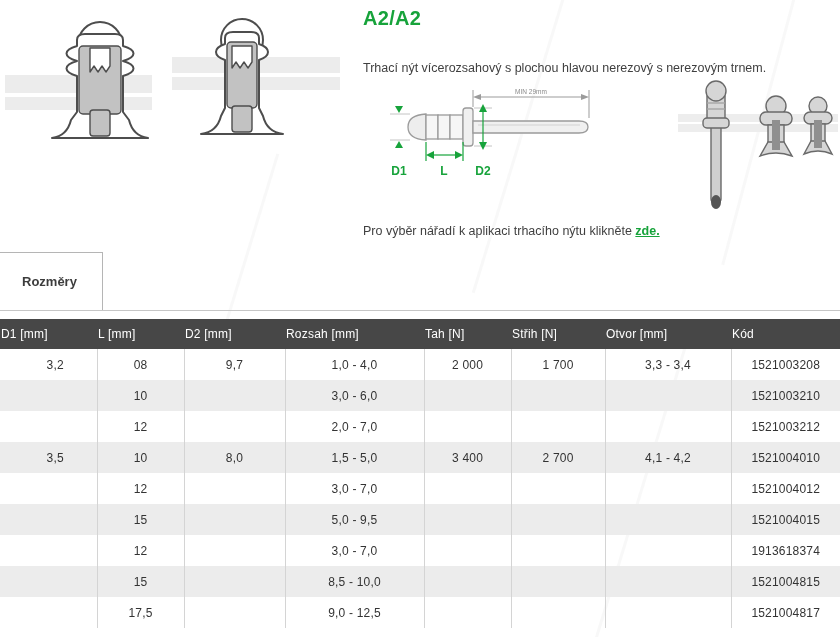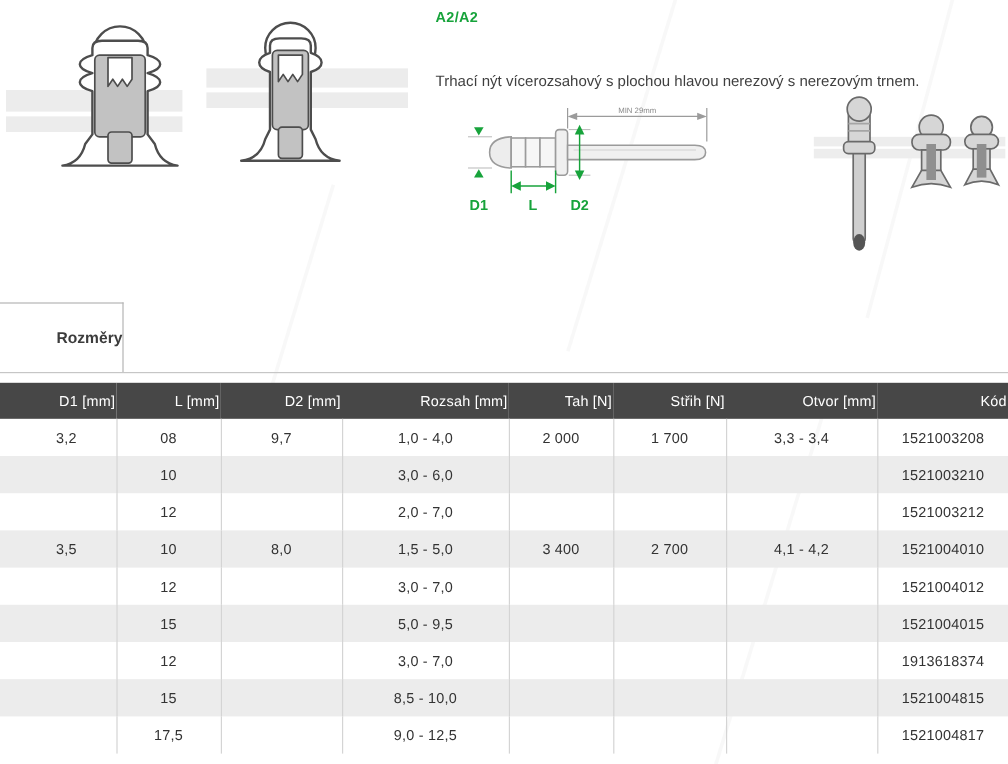--- a/index.html
+++ b/index.html
@@ -21,47 +21,47 @@
   .s2{left:760px;top:-30px;height:300px;transform:rotate(15deg);}
   .s3{left:250px;top:150px;height:180px;transform:rotate(17deg);}
   .s4{left:640px;top:330px;height:320px;transform:rotate(17deg);}
 
   .illu-left{position:absolute;left:5px;top:4px;z-index:1;}
   .illu-right{position:absolute;left:678px;top:80px;z-index:1;}
   .diagram{position:absolute;left:360px;top:82px;z-index:1;}
 
   .product-title{
     position:absolute;left:363px;top:7px;z-index:1;
-    font-size:12px;font-weight:700;color:var(--accent);letter-spacing:.3px;
+    font-size:20px;font-weight:700;color:var(--accent);letter-spacing:.3px;
   }
   .product-desc{
     position:absolute;left:363px;top:61px;z-index:1;
     font-size:12.5px;color:#3f3f3f;white-space:nowrap;
   }
   .tools-note{
     position:absolute;left:363px;top:224px;z-index:1;
     font-size:12.5px;color:#3f3f3f;white-space:nowrap;
   }
   .tools-note a{color:var(--accent);font-weight:700;text-decoration:underline;cursor:pointer;}
 
   .tab{
     position:absolute;left:0;top:252px;width:103px;height:58px;z-index:1;
     box-sizing:border-box;border-top:1px solid var(--tab-border);border-right:1px solid var(--tab-border);
     background:#fff;display:flex;align-items:center;padding-left:22px;
-    font-size:13px;font-weight:600;color:#3c3c3c;cursor:pointer;justify-content:flex-end;
+    font-size:13px;font-weight:600;color:#3c3c3c;cursor:pointer;
   }
   .divider{position:absolute;left:0;top:310px;width:840px;height:1px;background:var(--divider);z-index:0;}
 
   table.dim{
     position:absolute;left:0;top:319px;width:840px;z-index:1;
     border-collapse:collapse;table-layout:fixed;
   }
   table.dim th{
     background:var(--header-bg);color:#fff;font-weight:400;font-size:12px;
-    height:28px;text-align:right;letter-spacing:.2px;
+    height:28px;text-align:left;letter-spacing:.2px;
   }
   table.dim td{
     height:29px;font-size:12px;color:var(--ink);text-align:center;
     border-left:1px solid var(--cell-border);letter-spacing:.2px;
   }
   table.dim td:first-child{border-left:none;padding-left:15px;}
   table.dim tbody tr:nth-child(even){background:var(--row-alt);}
 
   .diagram text{font-family:"Liberation Sans",sans-serif;}
   .dim-label{fill:var(--accent);font-size:12px;font-weight:700;}
@@ -183,20 +183,23 @@
 
     <g stroke="#6a6a6a" stroke-width="1.4">
       <circle cx="140" cy="26" r="9" fill="#d6d6d6"></circle>
       <rect x="126" y="32" width="28" height="12" rx="6" fill="#d6d6d6"></rect>
       <rect x="133" y="44" width="14" height="23" fill="#d6d6d6"></rect>
       <path d="M126 74 L133 61 L147 61 L154 74 Q140 68 126 74 Z" fill="#d6d6d6"></path>
       <rect x="136" y="40" width="8" height="28" fill="#8f8f8f" stroke="none"></rect>
     </g>
   </svg>
 
+  <div class="tools-note">
+    <span>Pro výběr nářadí k aplikaci trhacího nýtu klikněte </span><a>zde.</a>
+  </div>
 
   <div class="tab">
     <span>Rozměry</span>
   </div>
   <div class="divider"></div>
 
   <table class="dim">
       <colgroup>
         <col style="width: 97px;">
         <col style="width: 87px;">

